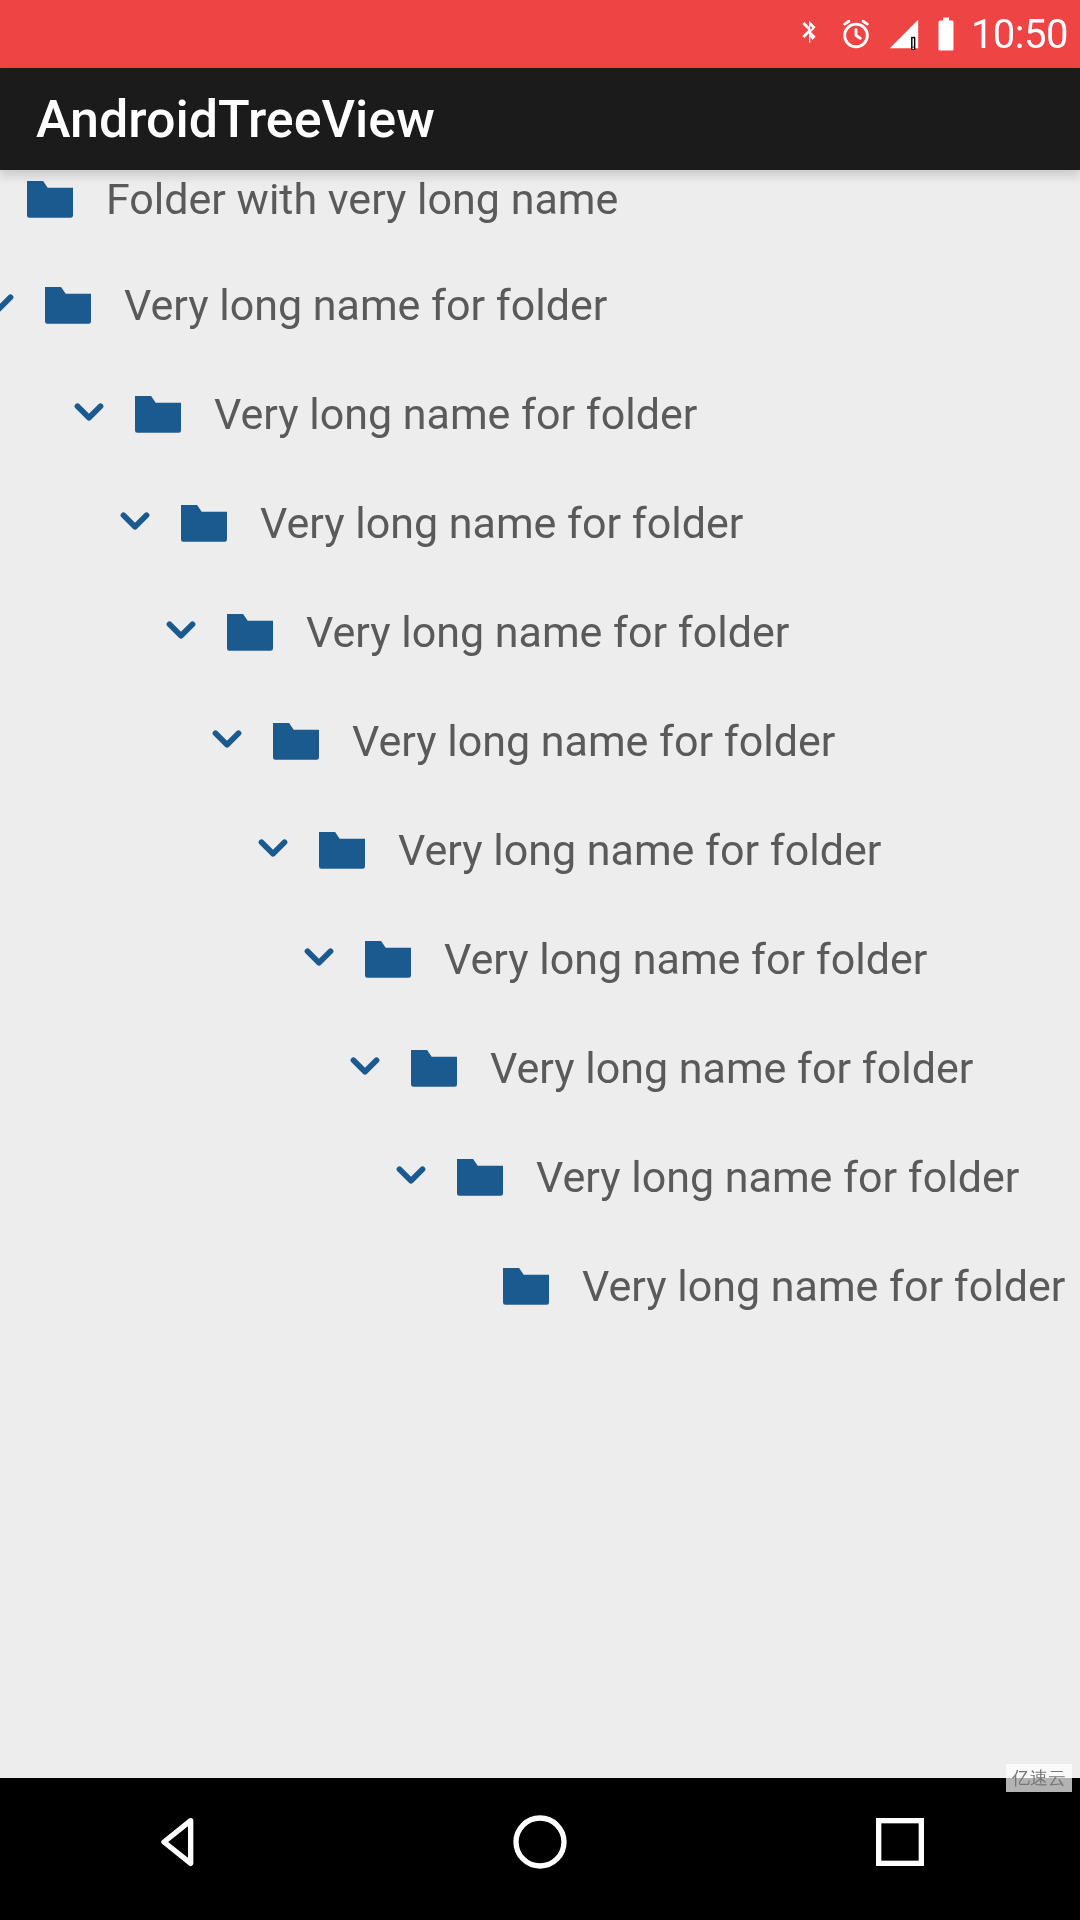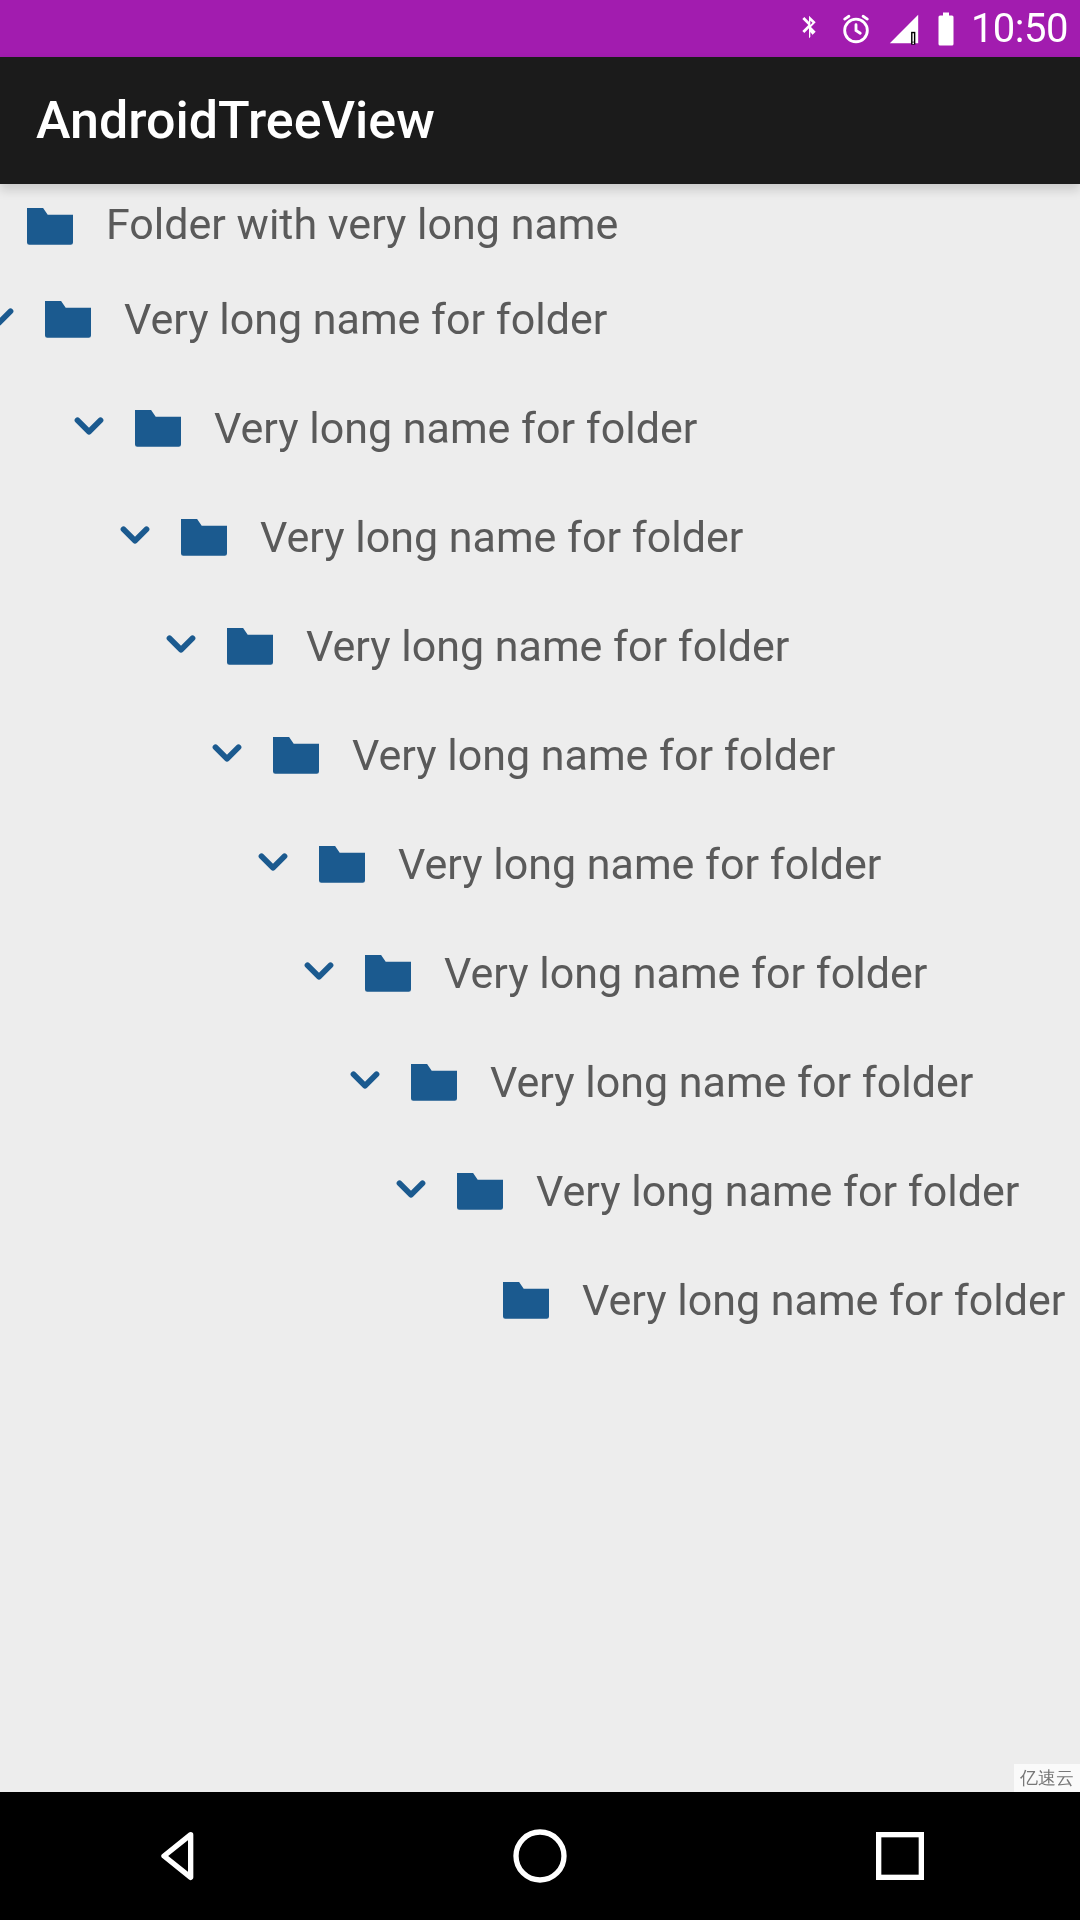--- a/index.html
+++ b/index.html
@@ -5,38 +5,38 @@
     * { margin: 0; padding: 0; box-sizing: border-box; }
     html, body {
       width: 1080px;
       height: 1920px;
       font-family: Roboto, "Helvetica Neue", Arial, sans-serif;
       overflow: hidden;
       background: #000;
     }
     
     .statusbar {
-      height: 57px;
-      background: #a21caf;
+      height: 68px;
+      background: #ef4444;
       display: flex;
       align-items: center;
       justify-content: flex-end;
       padding: 12px 12px;
       gap: 14px;
       color: #fff;
     }
     .statusbar .clock {
       font-size: 40px;
       font-weight: 400;
       letter-spacing: -0.5px;
     }
     .statusbar svg { display: block; }
     
     .actionbar {
-      height: 127px;
+      height: 102px;
       background: #1b1b1b;
       display: flex;
       align-items: center;
       padding-left: 36px;
       box-shadow: 0 6px 10px rgba(0,0,0,.15);
       position: relative;
       z-index: 2;
       text-align: right;
     }
     .actionbar-title {
@@ -49,21 +49,21 @@
       background: #ededed;
       height: 1608px;
       overflow: hidden;
       white-space: nowrap;
     }
     .tree-row {
       display: flex;
       align-items: flex-start;
       height: 109px;
     }
-    .tree-row.first { height: 64px; align-items: center; padding-top: 16px; }
+    .tree-row.first { height: 64px; align-items: flex-start; padding-top: 4px; }
     .chevron {
       width: 46px;
       height: 46px;
       flex: 0 0 auto;
     }
     .chevron svg { width: 100%; height: 100%; display: block; }
     .chevron-spacer { width: 46px; flex: 0 0 auto; }
     .folder-icon {
       width: 56px;
       height: 46px;
@@ -93,21 +93,21 @@
       height: 128px;
       background: #000;
       display: flex;
       align-items: center;
       justify-content: space-around;
     }
     .navbtn { width: 64px; height: 64px; }
     .navbtn svg { width: 100%; height: 100%; display: block; }
     .watermark {
       position: absolute;
-      right: 0;
+      right: 8px;
       bottom: 128px;
       background: rgba(255,255,255,.7);
       font-size: 18px;
       color: #777;
       padding: 2px 6px;
     }
   </style>
 </head>
 <body>
 

